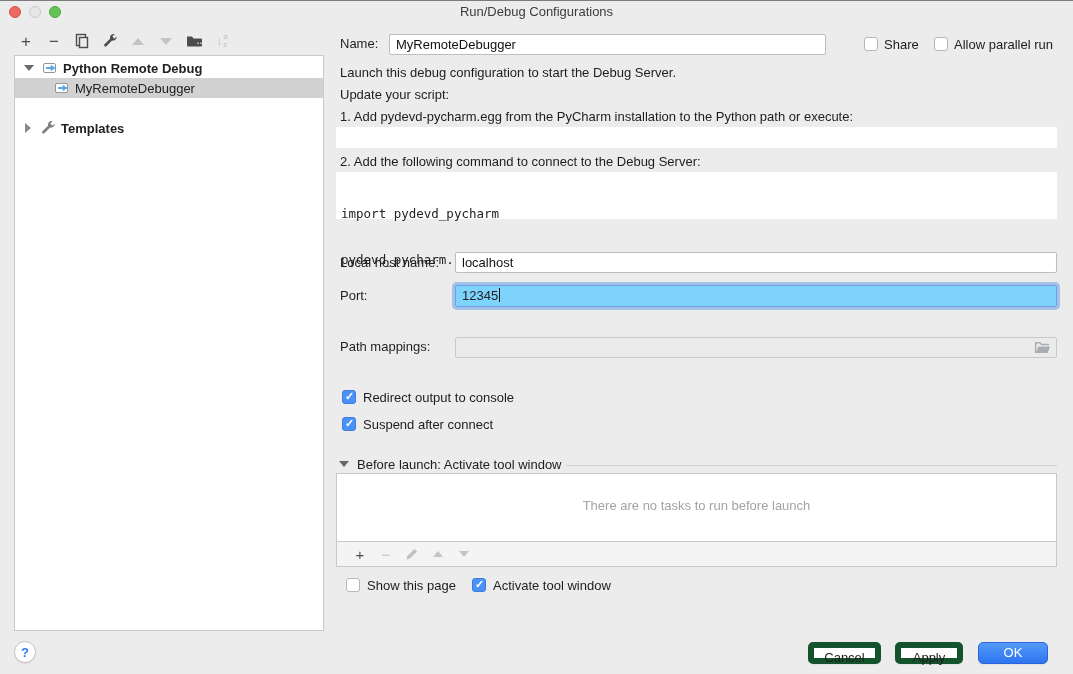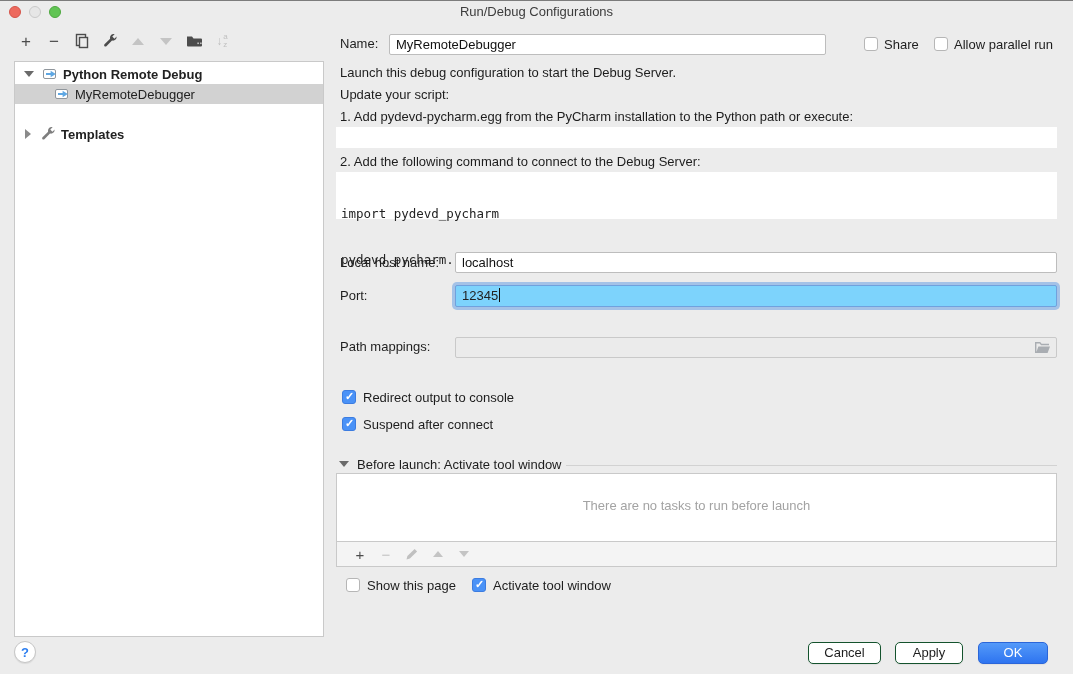--- a/index.html
+++ b/index.html
@@ -25,21 +25,21 @@
   .cfg-toolbar { position:absolute; top:29px; left:12px; display:flex; align-items:center; }
   .tbtn { width:28px; height:22px; display:flex; align-items:center; justify-content:center; }
   .glyph { font-size:17px; color:#4c4c4c; line-height:1; }
   .disabled { color:#c2c2c2 !important; }
   .tri-up    { width:0; height:0; border-left:6px solid transparent; border-right:6px solid transparent; border-bottom:7px solid #c4c4c4; }
   .tri-down  { width:0; height:0; border-left:6px solid transparent; border-right:6px solid transparent; border-top:7px solid #c4c4c4; }
   .sortaz { display:flex; align-items:center; color:#c0c0c0; font-size:12px; }
   .sortaz .letters { display:flex; flex-direction:column; font-size:8px; line-height:8px; margin-left:1px; }
 
   
-  .tree-panel { position:absolute; left:14px; top:60px; width:310px; height:576px;
+  .tree-panel { position:absolute; left:14px; top:54px; width:310px; height:576px;
                 background:#fff; border:1px solid #c9c9c9; }
   .tree-row { position:absolute; left:0; right:0; height:20px; display:flex; align-items:center; }
   .tree-row.selected { background:#d2d2d2; }
   .tree-arrow { width:0; height:0; display:inline-block; }
   .tree-arrow.down { border-left:5px solid transparent; border-right:5px solid transparent; border-top:6px solid #6a6a6a; }
   .tree-arrow.right { border-top:5px solid transparent; border-bottom:5px solid transparent; border-left:6px solid #8a8a8a; }
   .tree-label { margin-left:5px; }
   .tree-label.bold { font-weight:bold; }
   .ticon { width:16px; height:16px; margin-left:6px; flex:0 0 16px; }
 
@@ -79,21 +79,21 @@
   .task-toolbar { position:absolute; left:336px; top:541px; width:721px; height:25px;
               background:#f4f4f4; border:1px solid #c9c9c9; border-top:none;
               display:flex; align-items:center; padding-left:10px; }
   .task-toolbar .tbtn { width:26px; }
 
   
   .help-btn { position:absolute; left:14px; top:640px; width:22px; height:22px; border-radius:50%;
               background:#fff; border:1px solid #c6c6c6; box-shadow:0 1px 1px rgba(0,0,0,0.08);
               color:#2c7ef0; font-weight:bold; font-size:13px; text-align:center; line-height:21px; }
   .btn { position:absolute; top:641px; height:22px; border-radius:5px; background:#fff;
-         border:1px solid #14532d; font-family:"Liberation Sans", sans-serif; font-size:13px;
+         border:6px solid #14532d; font-family:"Liberation Sans", sans-serif; font-size:13px;
          color:#1d1d1d; text-align:center; line-height:20px; box-shadow:0 1px 1px rgba(0,0,0,0.05); }
   .btn.primary { background:linear-gradient(#549af9, #2e74f0); border:1px solid #2b66d9; color:#fff; }
 
   svg { display:block; }
 </style>
 </head>
 <body>
 
 <div class="window">
 

